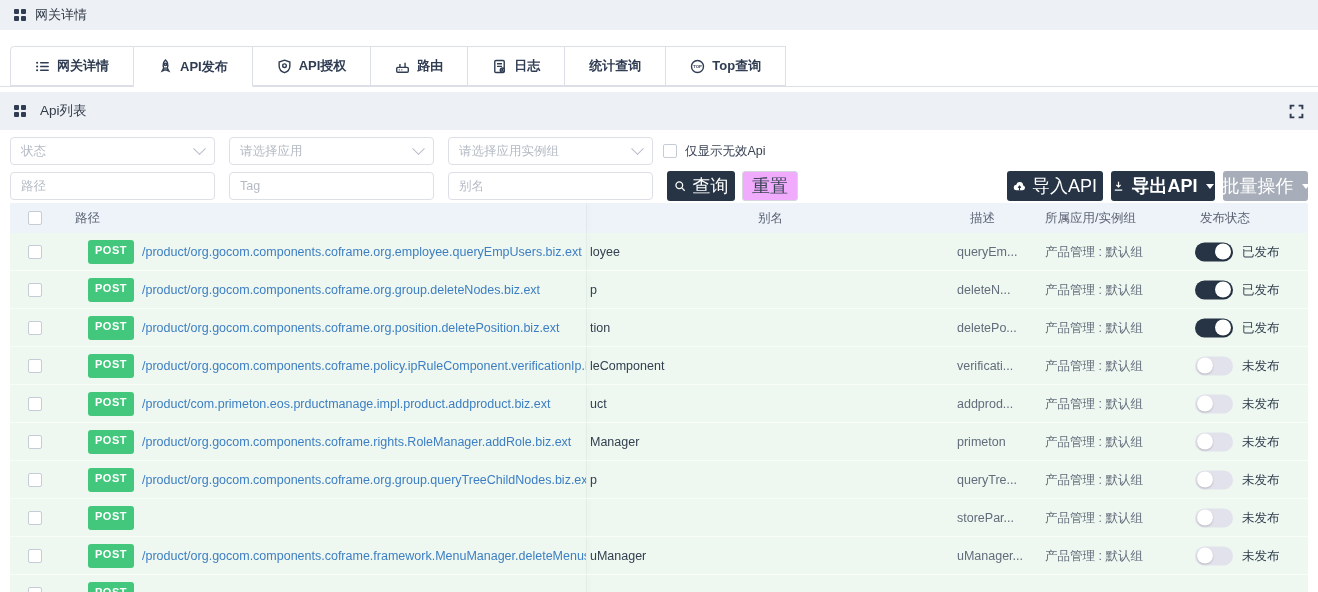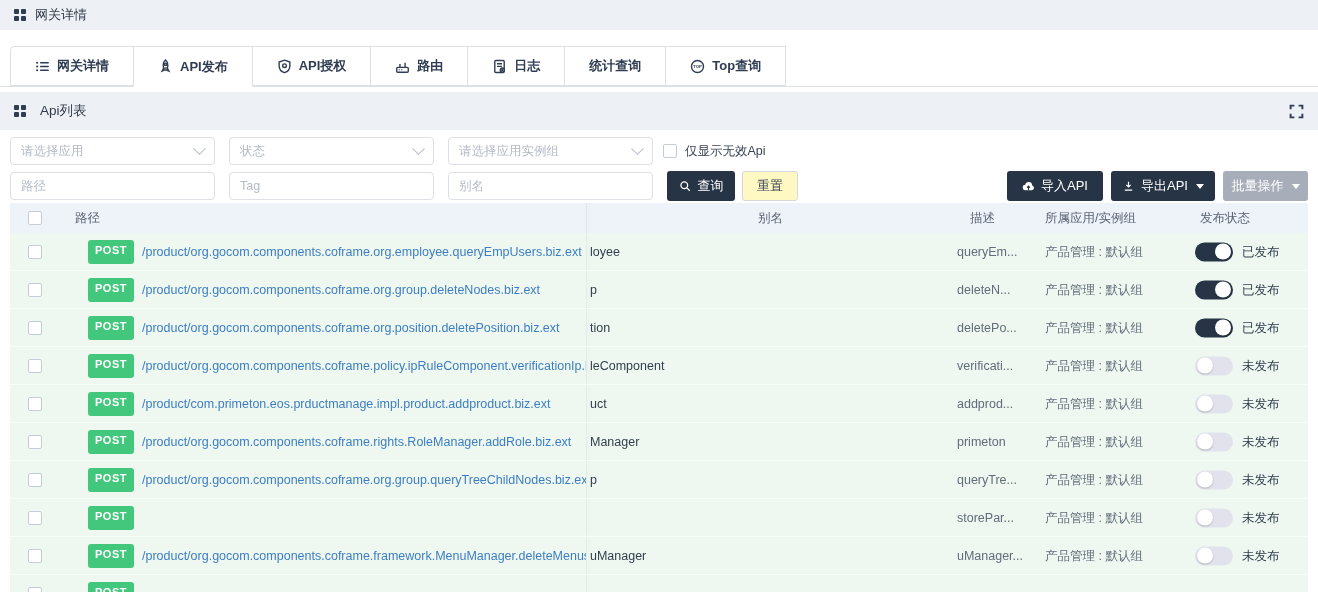--- a/index.html
+++ b/index.html
@@ -49,31 +49,31 @@
   .sel,.inp{width:205px;height:28px;border:1px solid var(--border);border-radius:4px;background:#fff;
     font-size:12.5px;display:flex;align-items:center;padding:0 10px;margin-right:14px;}
   .sel{justify-content:space-between;color:var(--ph);cursor:pointer;}
   .sel .chev{width:9px;height:9px;border-right:1.4px solid #b9bfc9;border-bottom:1.4px solid #b9bfc9;
     transform:rotate(45deg) translate(-2px,-2px);}
   .inp{color:var(--text);}
   .inp::placeholder{color:var(--ph);}
   input.inp{outline:none;}
   .cbwrap{display:flex;align-items:center;gap:8px;margin-left:-4px;font-size:12.5px;color:#3a4454;cursor:pointer;}
   .cb{width:14px;height:14px;border:1px solid #c6ccd6;border-radius:2px;background:#fff;display:inline-block;flex:none;}
-  .btn{height:30px;border-radius:3px;font-size:13px;display:flex;align-items:center;justify-content:center;
+  .btn{height:30px;border-radius:3px;font-size:18px;display:flex;align-items:center;justify-content:center;
     gap:6px;cursor:pointer;border:1px solid transparent;white-space:nowrap;}
   .btn.dark{background:var(--accent);color:#fff;}
-  .btn.plain{background:#fef9c3;color:#3a4454;border-color:#d4d8de;}
+  .btn.plain{background:#f0abfc;color:#3a4454;border-color:#d4d8de;}
   .btn.gray{background:#a7aeb9;color:#fff;}
   .btn .caret{width:0;height:0;border-left:4px solid transparent;border-right:4px solid transparent;
     border-top:5px solid #fff;margin-left:2px;}
   .btn-search{width:68px;}
   .btn-reset{width:56px;margin-left:7px;}
   .btn-import{width:96px;margin-left:auto;}
-  .btn-export{width:104px;margin-left:8px;}
+  .btn-export{width:104px;margin-left:8px;font-weight:bold;}
   .btn-batch{width:85px;margin-left:8px;}
   .btn svg{width:13px;height:13px;}
 
   
   .table{margin:2px 10px 0 10px;position:relative;}
   .thead{position:relative;height:30px;background:var(--th-bg);font-size:12.5px;color:#5b6473;}
   .thead .hcell{position:absolute;top:50%;transform:translateY(-50%);white-space:nowrap;}
   .thead .cb{position:absolute;left:18px;top:8px;}
   .fixline{position:absolute;left:576px;top:0;bottom:0;width:1px;
     background:rgba(40,60,80,0.06);box-shadow:2px 0 4px rgba(40,60,80,0.05);}
@@ -193,25 +193,25 @@
   <span class="expand-btn">
     <svg viewBox="0 0 14 14">
         <path d="M1.5 5V1.5H5 M9 1.5h3.5V5 M12.5 9v3.5H9 M5 12.5H1.5V9"></path>
       </svg>
   </span>
 </div>
 
 <div class="filters">
   <div class="frow">
     <div class="sel">
+      <span>状态</span>
+      <span class="chev"></span>
+    </div>
+    <div class="sel">
       <span>请选择应用</span>
-      <span class="chev"></span>
-    </div>
-    <div class="sel">
-      <span>状态</span>
       <span class="chev"></span>
     </div>
     <div class="sel">
       <span>请选择应用实例组</span>
       <span class="chev"></span>
     </div>
     <label class="cbwrap">
       <span class="cb"></span>
       <span>仅显示无效Api</span>
     </label>

